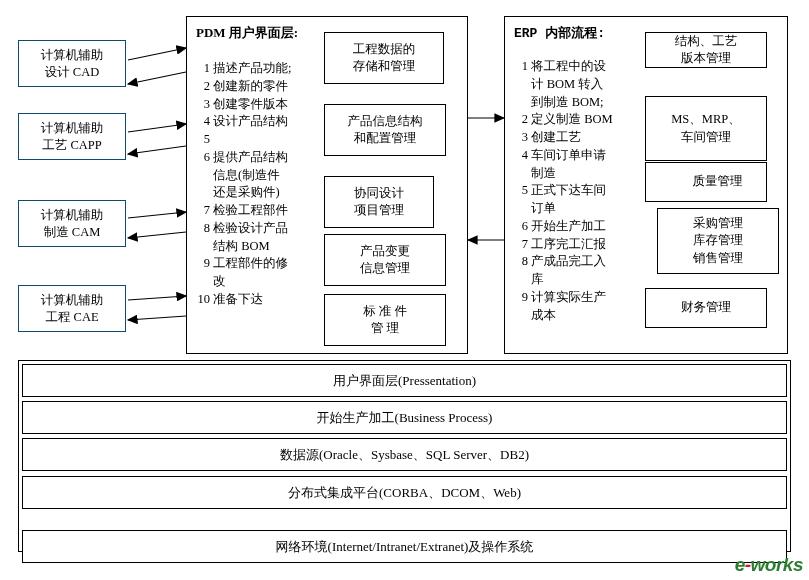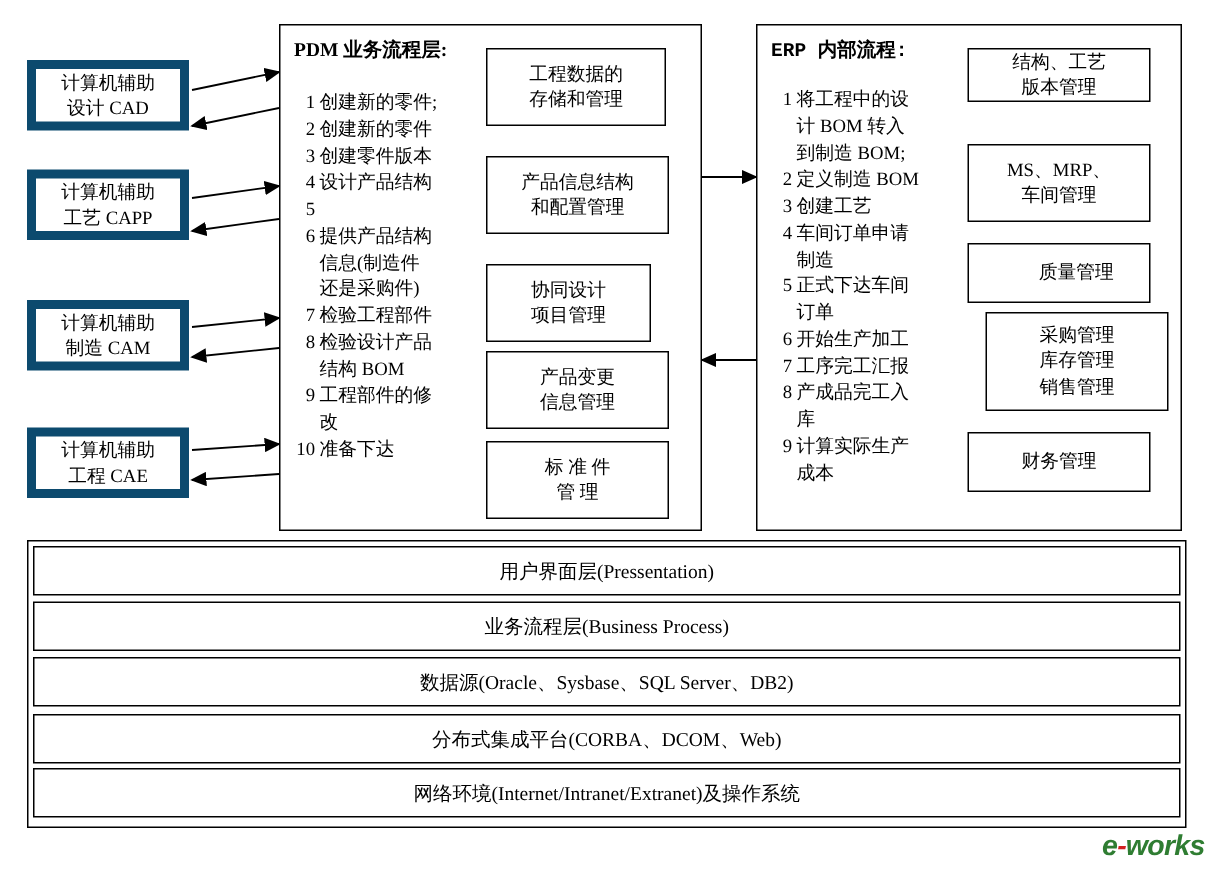--- a/index.html
+++ b/index.html
@@ -15,21 +15,21 @@
     position: relative;
     overflow: hidden;
   }
   #canvas {
     position: relative;
     width: 809px;
     height: 580px;
   }
   .box {
     position: absolute;
-    border: 6px solid #0c4a6e;
+    border: 1px solid #0c4a6e;
     background: #fff;
     box-sizing: border-box;
     display: flex;
     flex-direction: column;
     align-items: center;
     justify-content: center;
     text-align: center;
     line-height: 1.35;
     font-size: 12.5px;
   }
@@ -176,27 +176,27 @@
   <div class="box left-box" style="left:18px; top:200px;">
     <span class="l">计算机辅助</span>
     <span class="l">制造 CAM</span>
   </div>
   <div class="box left-box" style="left:18px; top:285px;">
     <span class="l">计算机辅助</span>
     <span class="l">工程 CAE</span>
   </div>
 
   <div class="panel" style="left:186px; top:16px; width:282px; height:338px;"></div>
-  <div class="panel-title" style="left:196px; top:24px;">PDM 业务流程层:</div>
+  <div class="panel-title" style="left:196px; top:24px;">PDM 用户界面层:</div>
 
   <div class="numlist" style="left:194px; top:60px;">
     <div class="row">
       <div class="num">1</div>
       <div class="txt">
-          <div>创建新的零件;</div>
+          <div>描述产品功能;</div>
         </div>
     </div>
     <div class="row">
       <div class="num">2</div>
       <div class="txt">
           <div>创建新的零件</div>
         </div>
     </div>
     <div class="row">
       <div class="num">3</div>
@@ -333,50 +333,50 @@
         <div>计算实际生产</div>
         <div>成本</div>
       </div>
     </div>
   </div>
 
   <div class="sub-box" style="left:645px; top:32px; width:122px; height:36px;">
     <div>结构、工艺</div>
     <div>版本管理</div>
   </div>
-  <div class="sub-box" style="left:645px; top:96px; width:122px; height:52px;">
+  <div class="sub-box" style="left:645px; top:96px; width:122px; height:65px;">
     <div>MS、MRP、</div>
     <div>车间管理</div>
   </div>
   <div class="sub-box" style="left:645px; top:162px; width:122px; height:40px;padding-left:23px;">
     <div>质量管理</div>
   </div>
   <div class="sub-box" style="left:645px; top:208px; width:122px; height:66px;margin-left:12px;">
     <div>采购管理</div>
     <div>库存管理</div>
     <div>销售管理</div>
   </div>
   <div class="sub-box" style="left:645px; top:288px; width:122px; height:40px;">
     <div>财务管理</div>
   </div>
 
   <div class="layer-outer"></div>
   <div class="layer" style="top:364px;">
     <span>用户界面层(Pressentation)</span>
   </div>
   <div class="layer" style="top:401px;">
-    <span>业务流程层(Business Process)</span>
+    <span>开始生产加工(Business Process)</span>
   </div>
   <div class="layer" style="top:438px;">
     <span>数据源(Oracle、Sysbase、SQL Server、DB2)</span>
   </div>
   <div class="layer" style="top:476px;">
     <span>分布式集成平台(CORBA、DCOM、Web)</span>
   </div>
-  <div class="layer" style="top:512px;">
+  <div class="layer" style="top:530px;">
     <span>网络环境(Internet/Intranet/Extranet)及操作系统</span>
   </div>
 
   <div class="logo">
     <span>e</span><span class="dash">-</span><span>works</span>
   </div>
 
 </div>
 
 </body></html>

